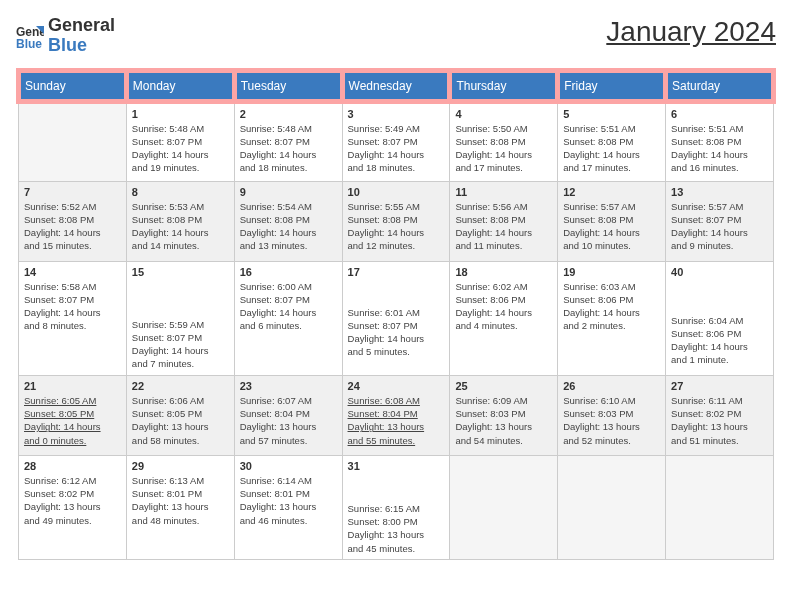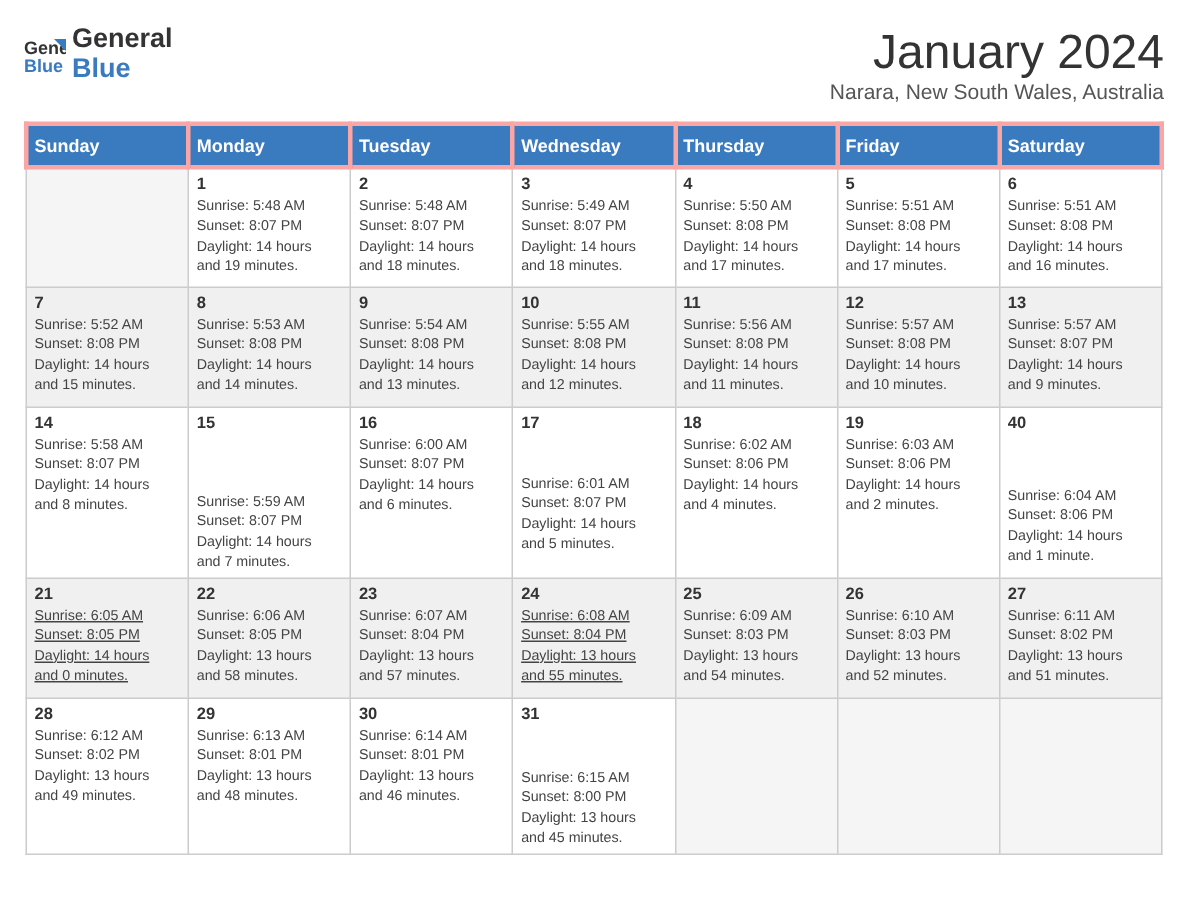--- a/index.html
+++ b/index.html
@@ -31,41 +31,42 @@
       color: #3a7abf;
     }
     .logo-icon {
       width: 28px;
       height: 28px;
     }
     .title-block {
       text-align: right;
     }
     .month-title {
-      font-size: 32px;
+      font-size: 28px;
       font-weight: normal;
       color: #333;
+      text-decoration: underline;
     }
     .subtitle {
       font-size: 14px;
       color: #555;
     }
     table {
       width: 100%;
       border-collapse: collapse;
       table-layout: fixed;
     }
     thead tr th {
       background: #3a7abf;
       color: #fff;
       font-size: 12px;
-      font-weight: bold;
+      font-weight: normal;
       padding: 6px 4px;
       text-align: left;
-      border: 3px solid #fca5a5;
+      border: 5px solid #fca5a5;
     }
     tbody tr td {
       vertical-align: top;
       border: 1px solid #ccc;
       padding: 4px 5px;
       font-size: 10px;
       color: #333;
       height: 80px;
       background: #fff;
     }
@@ -99,21 +100,20 @@
       <polygon points="20,4 28,4 28,12" fill="#3a7abf"></polygon>
     </svg>
     <div>
       <div class="logo-text">
         General<br><span>Blue</span>
       </div>
     </div>
   </div>
   <div class="title-block">
     <div class="month-title">January 2024</div>
-    <div class="subtitle">Narara, New South Wales, Australia</div>
   </div>
 </div>
 
 <table>
   <thead>
     <tr>
     <th>Sunday</th>
         <th>Monday</th>
         <th>Tuesday</th>
         <th>Wednesday</th>

